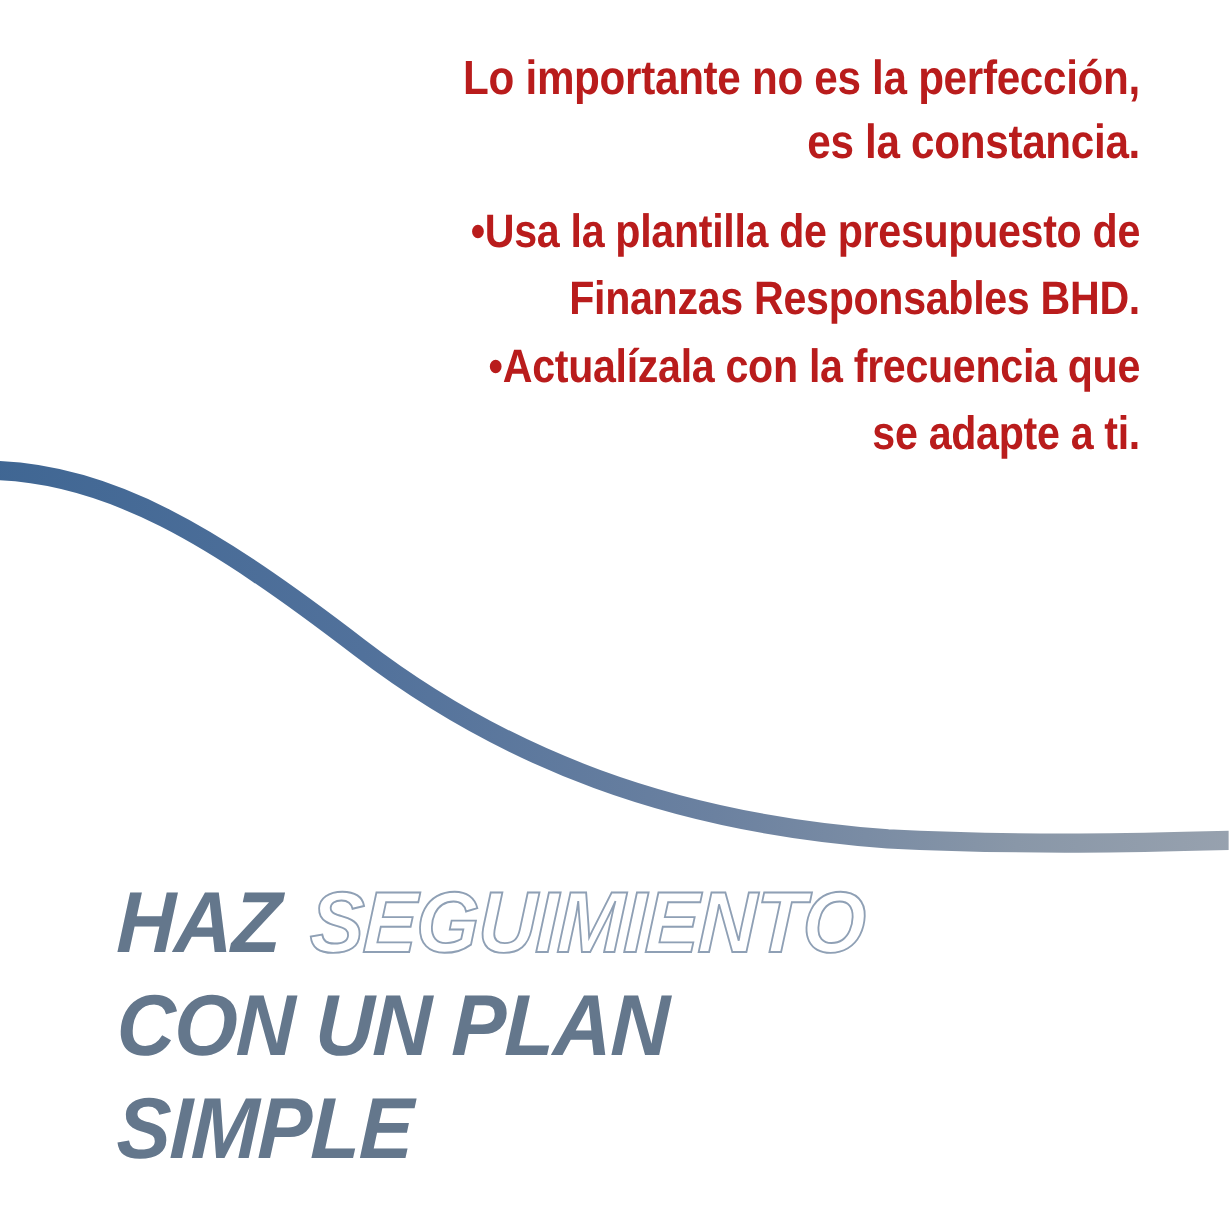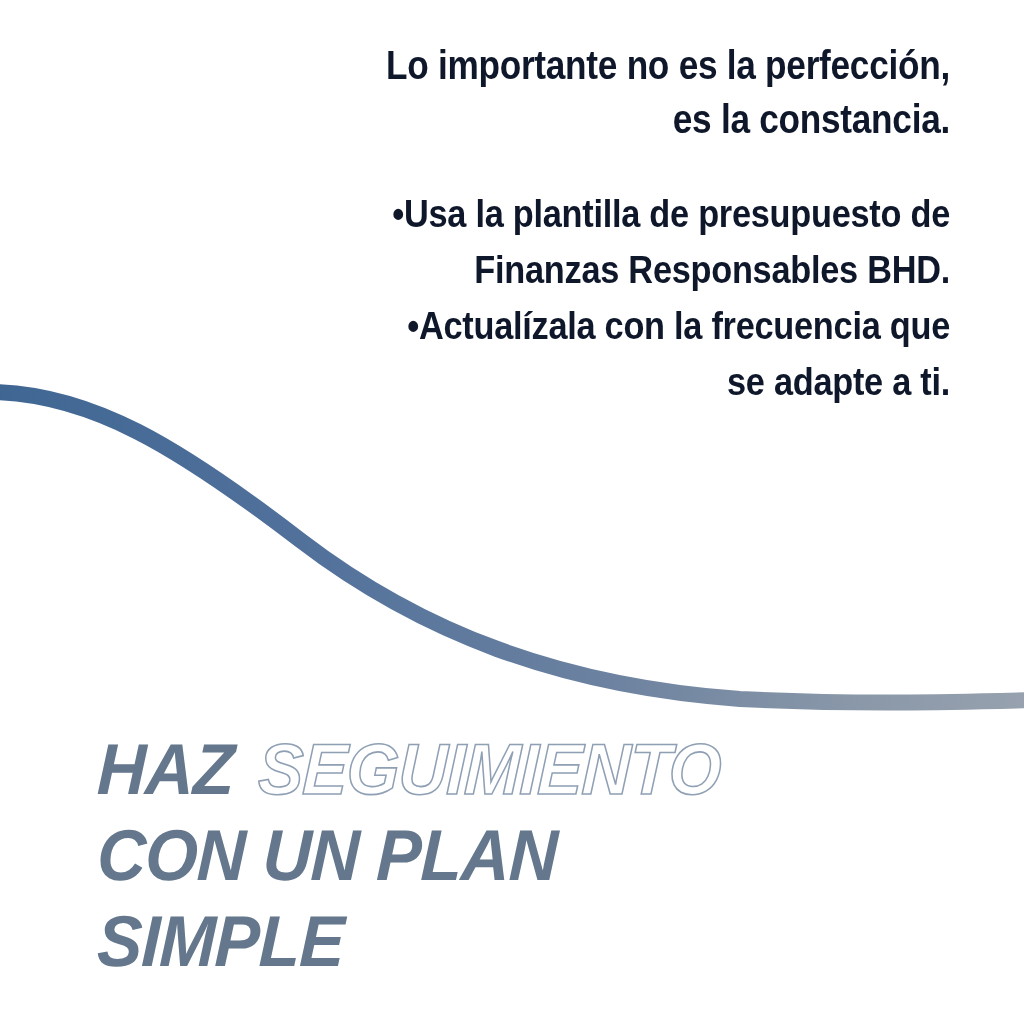--- a/index.html
+++ b/index.html
@@ -26,34 +26,34 @@
     pointer-events: none;
   }
 
   
   #copy-block {
     position: absolute;
     left: 140px;
     top: 38px;
     width: 810px;
     text-align: right;
-    color: #0f172a;
+    color: #b91c1c;
   }
   .headline-line {
     font-family: "Liberation Sans Narrow", "Liberation Sans", "DejaVu Sans", sans-serif;
     font-weight: bold;
     font-size: 40px;
     line-height: 54px;
     letter-spacing: -0.3px;
     transform: scaleX(0.88);
     transform-origin: right center;
     white-space: nowrap;
   }
   #bullet-list {
-    margin-top: 40px;
+    margin-top: 20px;
   }
   .bullet-line {
     font-family: "Liberation Sans Narrow", "Liberation Sans", "DejaVu Sans", sans-serif;
     font-weight: bold;
     font-size: 39px;
     line-height: 56px;
     letter-spacing: -0.3px;
     transform: scaleX(0.88);
     transform-origin: right center;
     white-space: nowrap;

